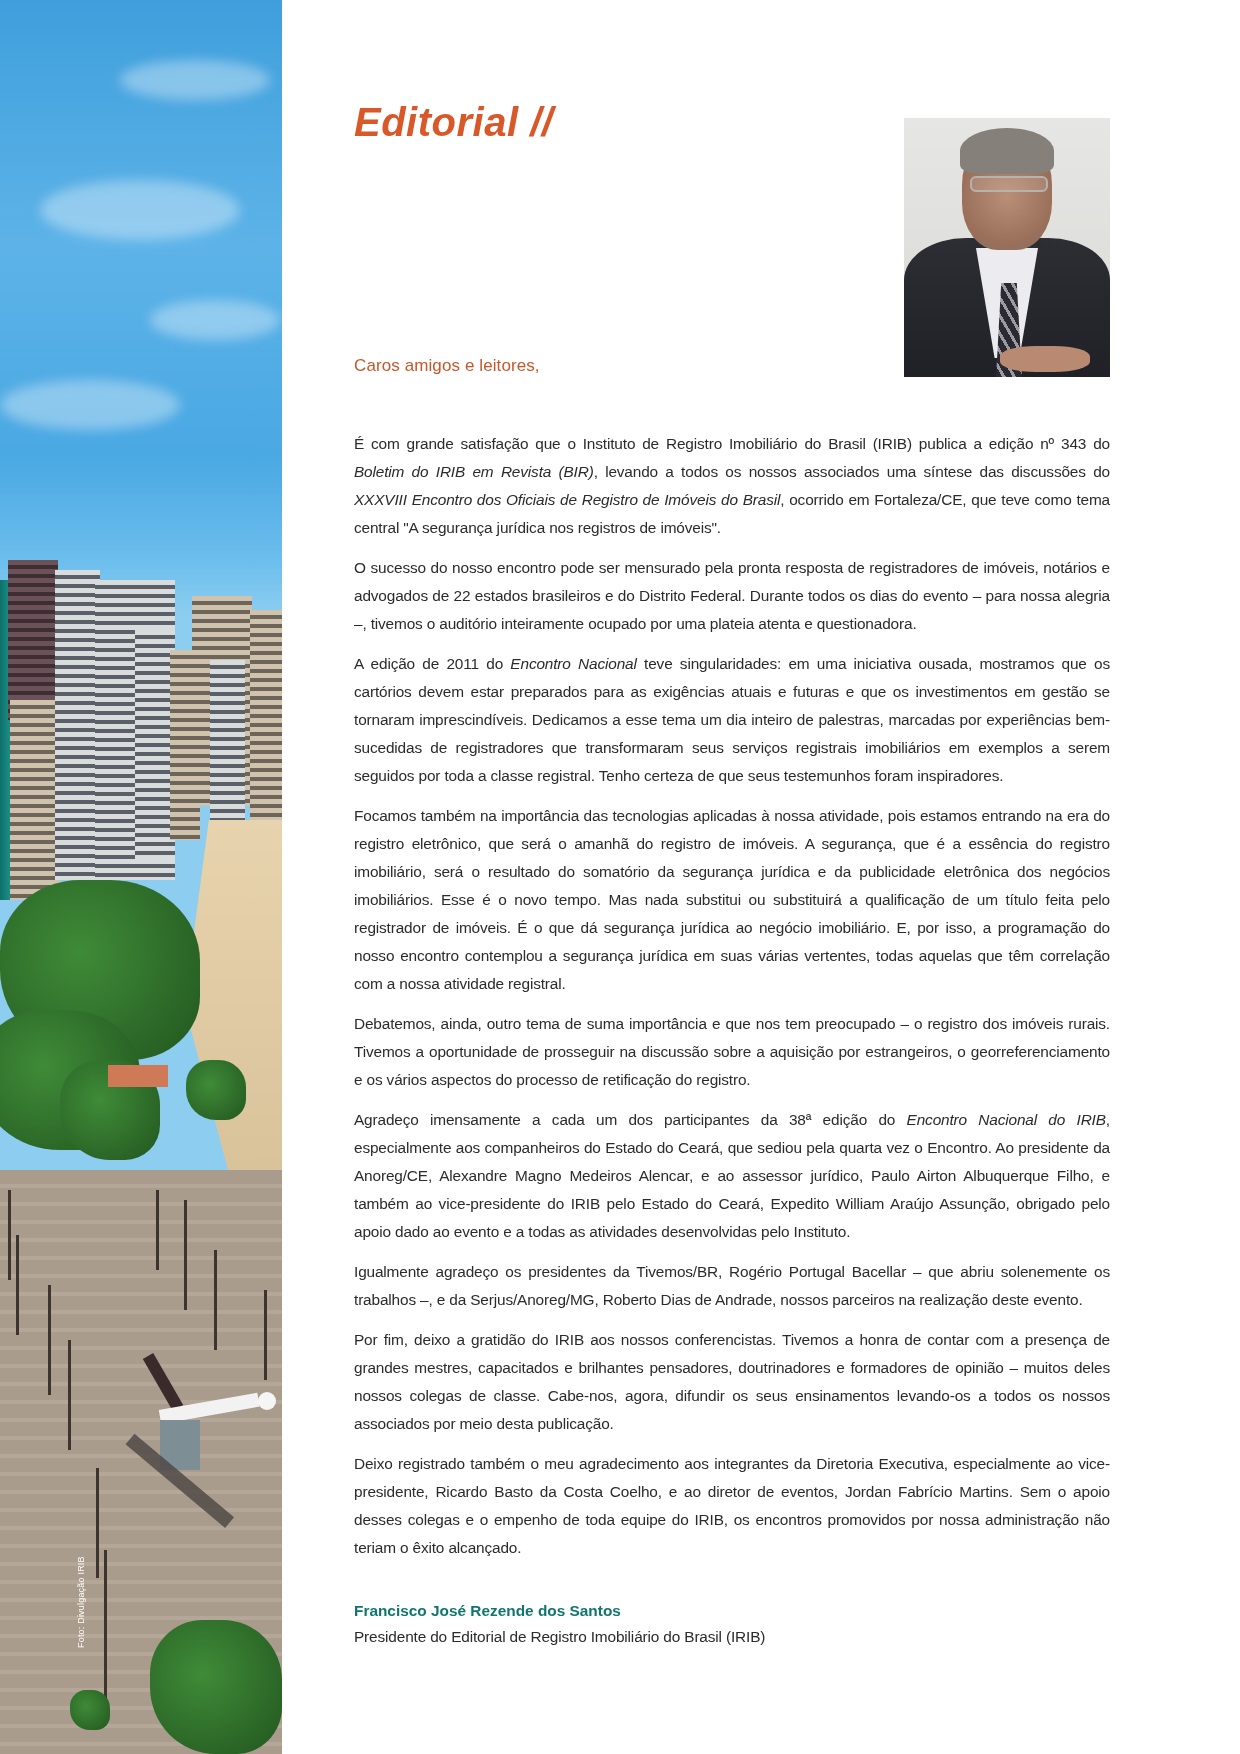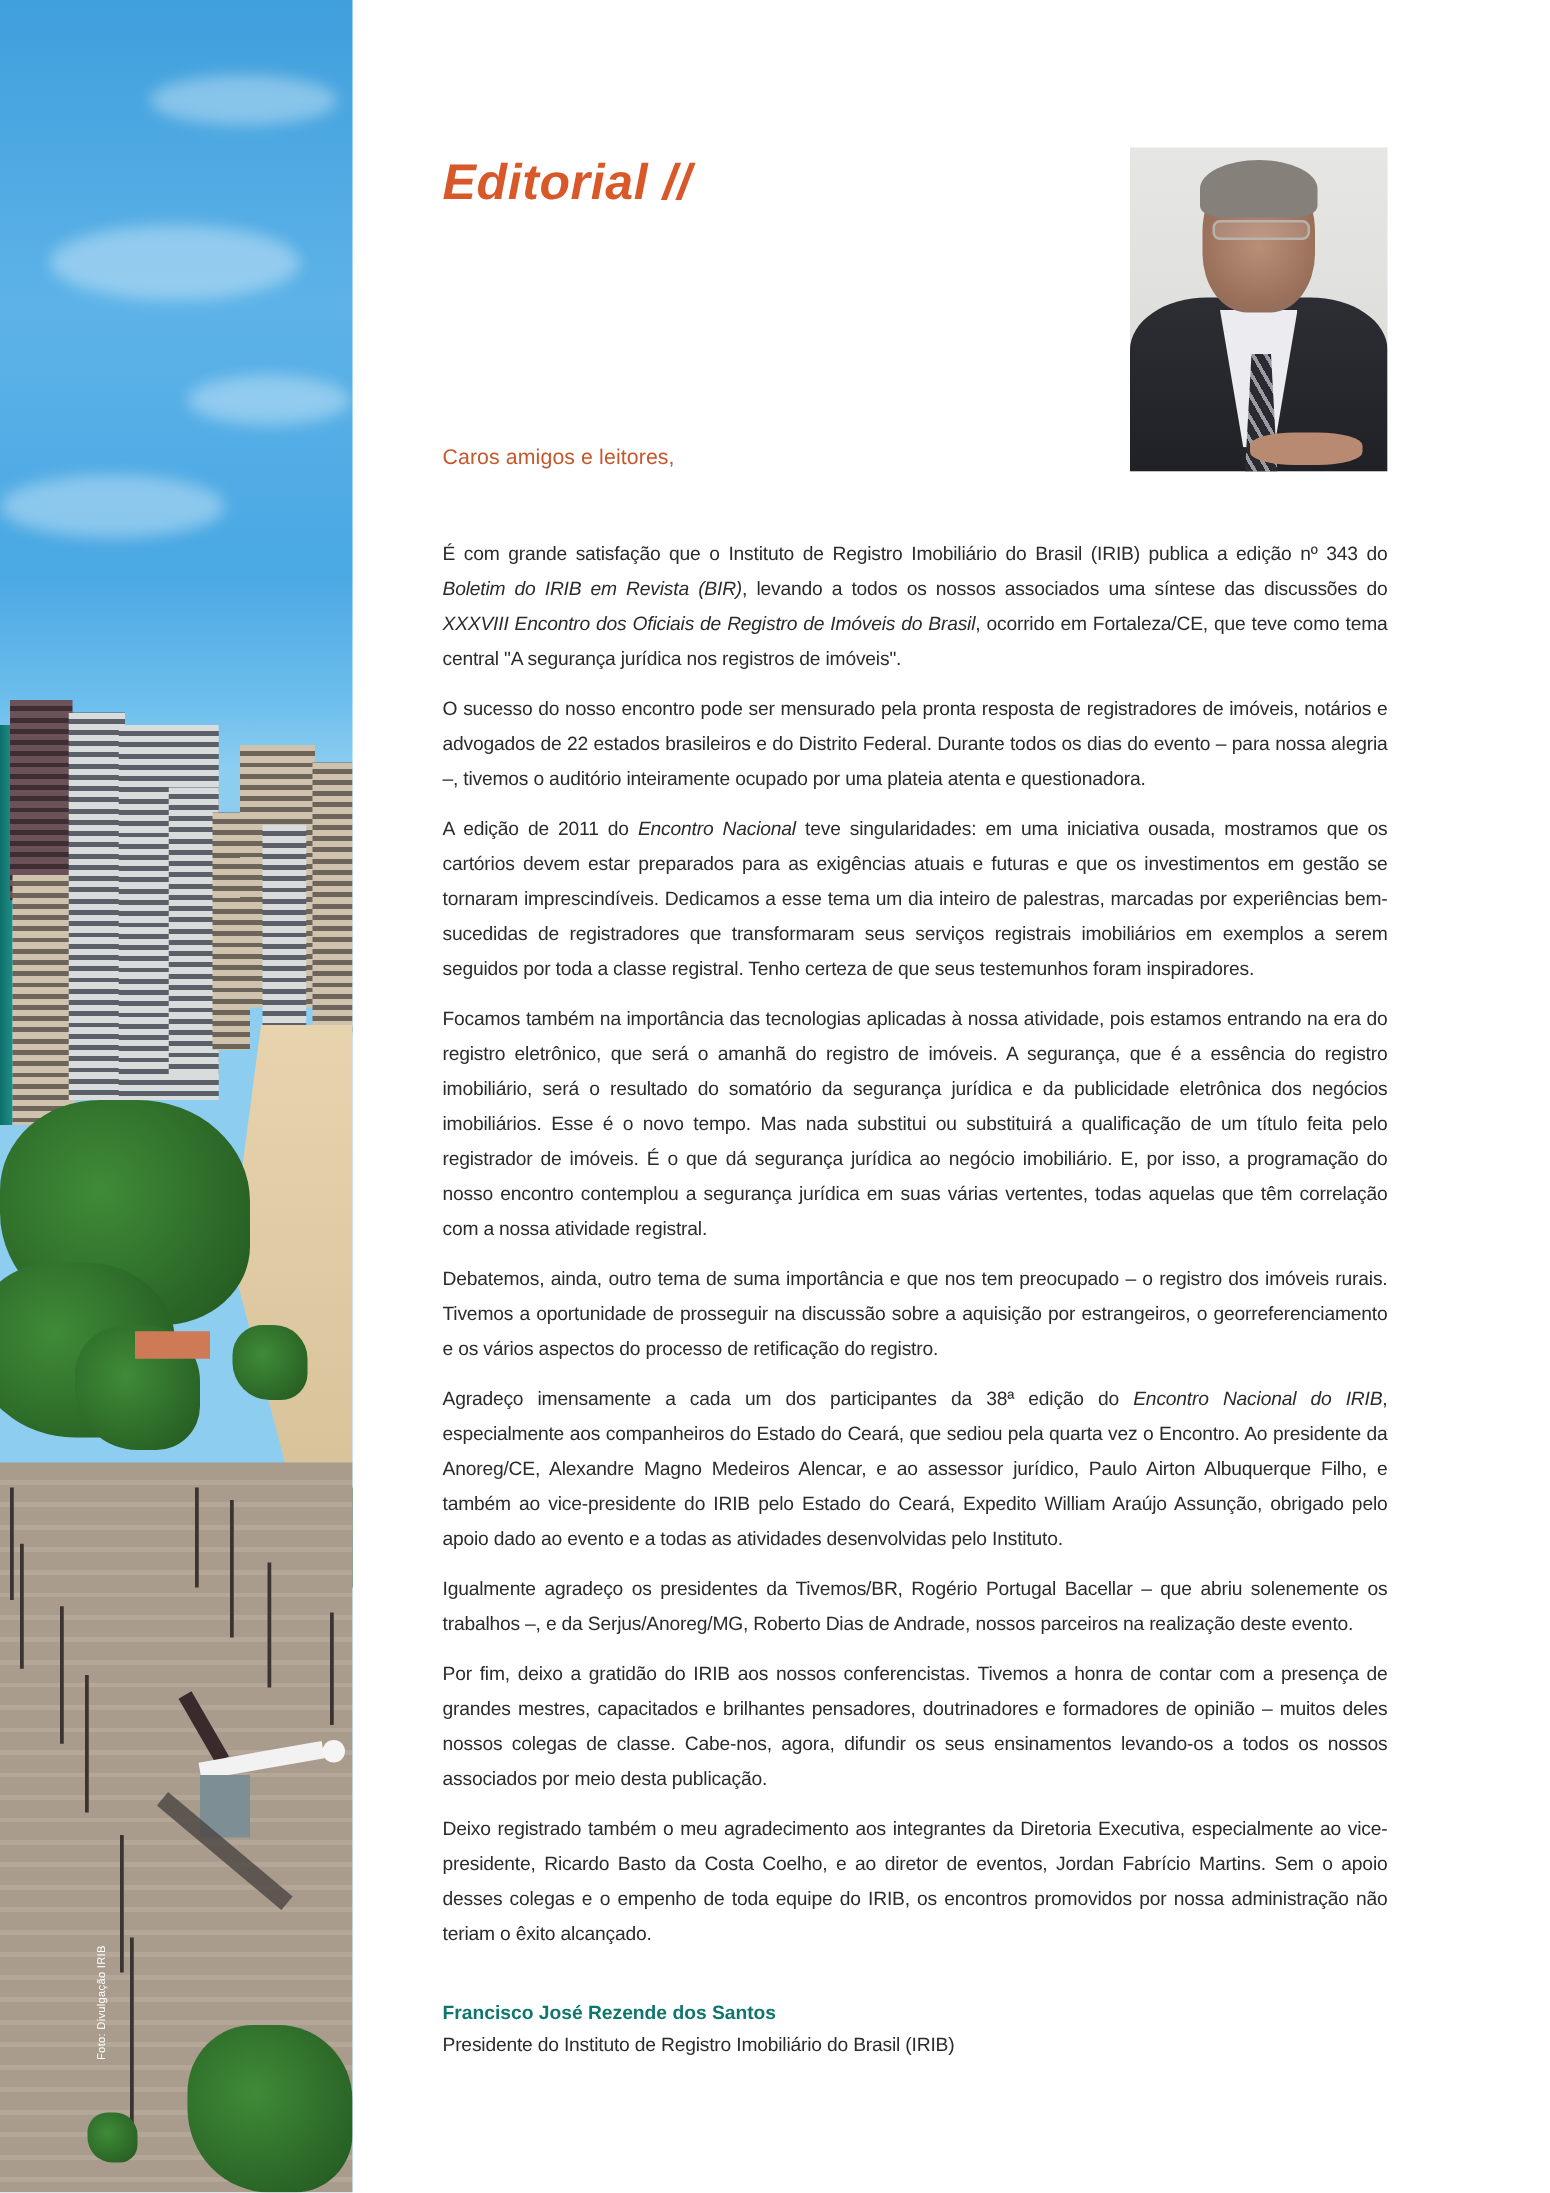--- a/index.html
+++ b/index.html
@@ -25,21 +25,21 @@
     .pole { position: absolute; width: 3px; background: #3c342e; }
     .sculpt-wing { position: absolute; background: #f2f2f2; transform-origin: left center; }
     .sculpt-dark { position: absolute; background: #3a2a2c; transform-origin: left center; }
     .credit {
       position: absolute; left: 76px; top: 1648px; transform: rotate(-90deg); transform-origin: left top;
       color: #ffffff; font-size: 9px; white-space: nowrap; letter-spacing: 0.2px;
     }
 
     
     .title {
-      position: absolute; left: 354px; top: 124px; color: #d9582a;
+      position: absolute; left: 354px; top: 100px; color: #d9582a;
       font-family: "Liberation Sans", sans-serif; font-weight: bold; font-style: italic;
       font-size: 40px; letter-spacing: 0.5px;
     }
     .portrait {
       position: absolute; left: 904px; top: 118px; width: 206px; height: 259px; overflow: hidden;
       background: linear-gradient(180deg, #e6e6e4 0%, #d9d9d6 100%);
     }
     .portrait .head {
       position: absolute; left: 58px; top: 14px; width: 90px; height: 118px; border-radius: 45% 45% 40% 40%;
       background: radial-gradient(circle at 50% 55%, #b98f78 0%, #9a6f5a 60%, #7b7068 90%);
@@ -164,14 +164,14 @@
       <p><span>Debatemos, ainda, outro tema de suma importância e que nos tem preocupado – o registro dos imóveis rurais. Tivemos a oportunidade de prosseguir na discussão sobre a aquisição por estrangeiros, o georreferenciamento e os vários aspectos do processo de retificação do registro.</span></p>
       <p><span>Agradeço imensamente a cada um dos participantes da 38ª edição do </span><em>Encontro Nacional do IRIB</em><span>, especialmente aos companheiros do Estado do Ceará, que sediou pela quarta vez o Encontro. Ao presidente da Anoreg/CE, Alexandre Magno Medeiros Alencar, e ao assessor jurídico, Paulo Airton Albuquerque Filho, e também ao vice-presidente do IRIB pelo Estado do Ceará, Expedito William Araújo Assunção, obrigado pelo apoio dado ao evento e a todas as atividades desenvolvidas pelo Instituto.</span></p>
       <p><span>Igualmente agradeço os presidentes da Tivemos/BR, Rogério Portugal Bacellar – que abriu solenemente os trabalhos –, e da Serjus/Anoreg/MG, Roberto Dias de Andrade, nossos parceiros na realização deste evento.</span></p>
       <p><span>Por fim, deixo a gratidão do IRIB aos nossos conferencistas. Tivemos a honra de contar com a presença de grandes mestres, capacitados e brilhantes pensadores, doutrinadores e formadores de opinião – muitos deles nossos colegas de classe.  Cabe-nos, agora, difundir os seus ensinamentos levando-os a todos os nossos associados por meio desta publicação.</span></p>
       <p><span>Deixo registrado também o meu agradecimento aos integrantes da Diretoria Executiva, especialmente ao vice-presidente, Ricardo Basto da Costa Coelho, e ao diretor de eventos, Jordan Fabrício Martins.  Sem o apoio desses colegas e o empenho de toda equipe do IRIB, os encontros promovidos por nossa administração não teriam o êxito alcançado.</span></p>
     </div>
 </div>
 
 <div class="signature">
   <div class="sig-name">Francisco José Rezende dos Santos</div>
-  <div class="sig-role">Presidente do Instituto de Registro Imobiliário do Brasil (IRIB)</div>
+  <div class="sig-role">Presidente do Editorial de Registro Imobiliário do Brasil (IRIB)</div>
 </div>
 
 </body></html>

